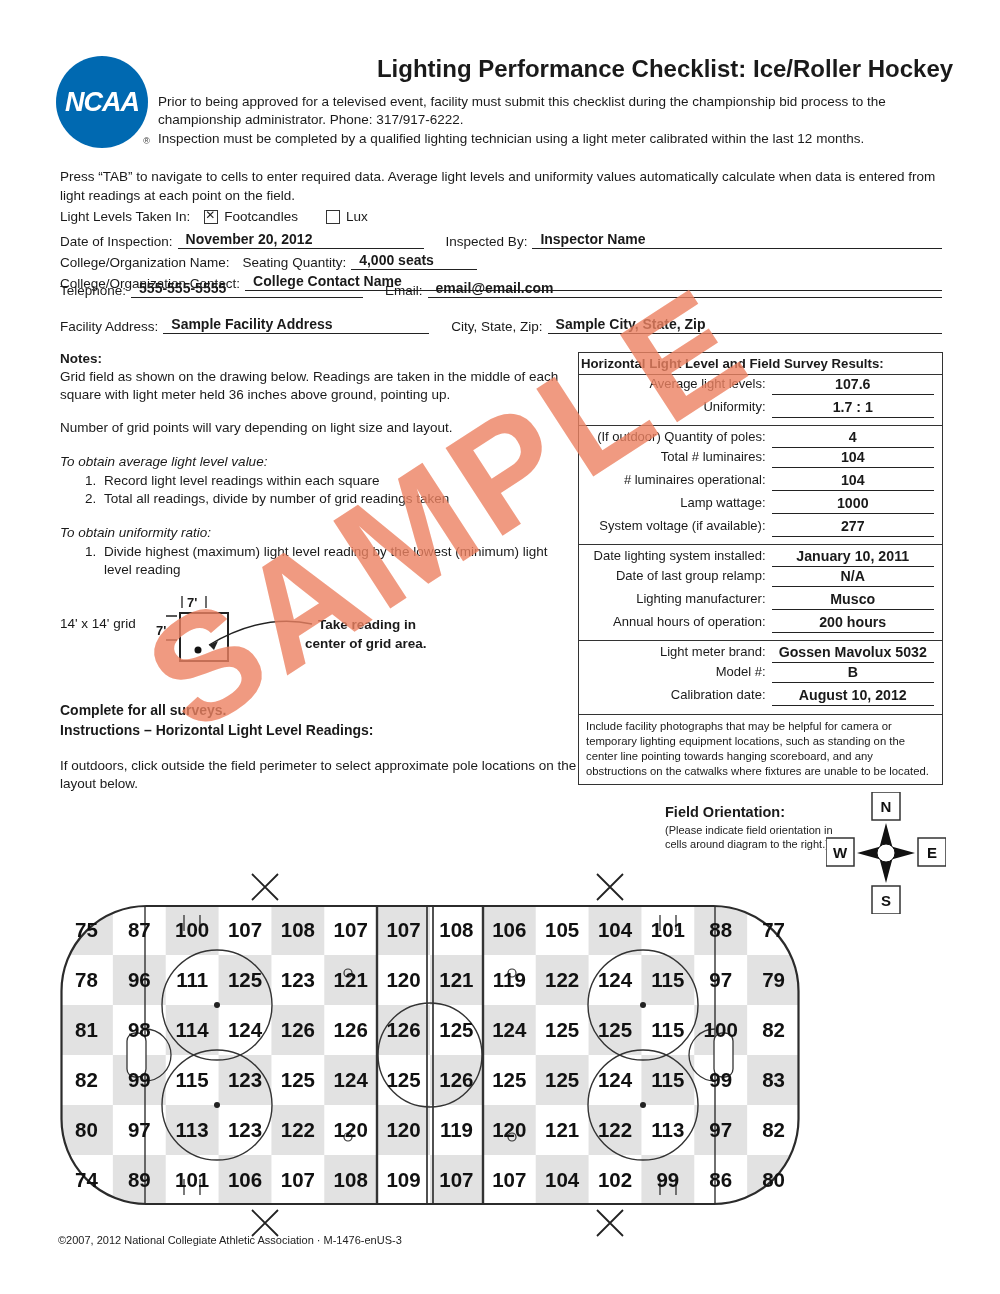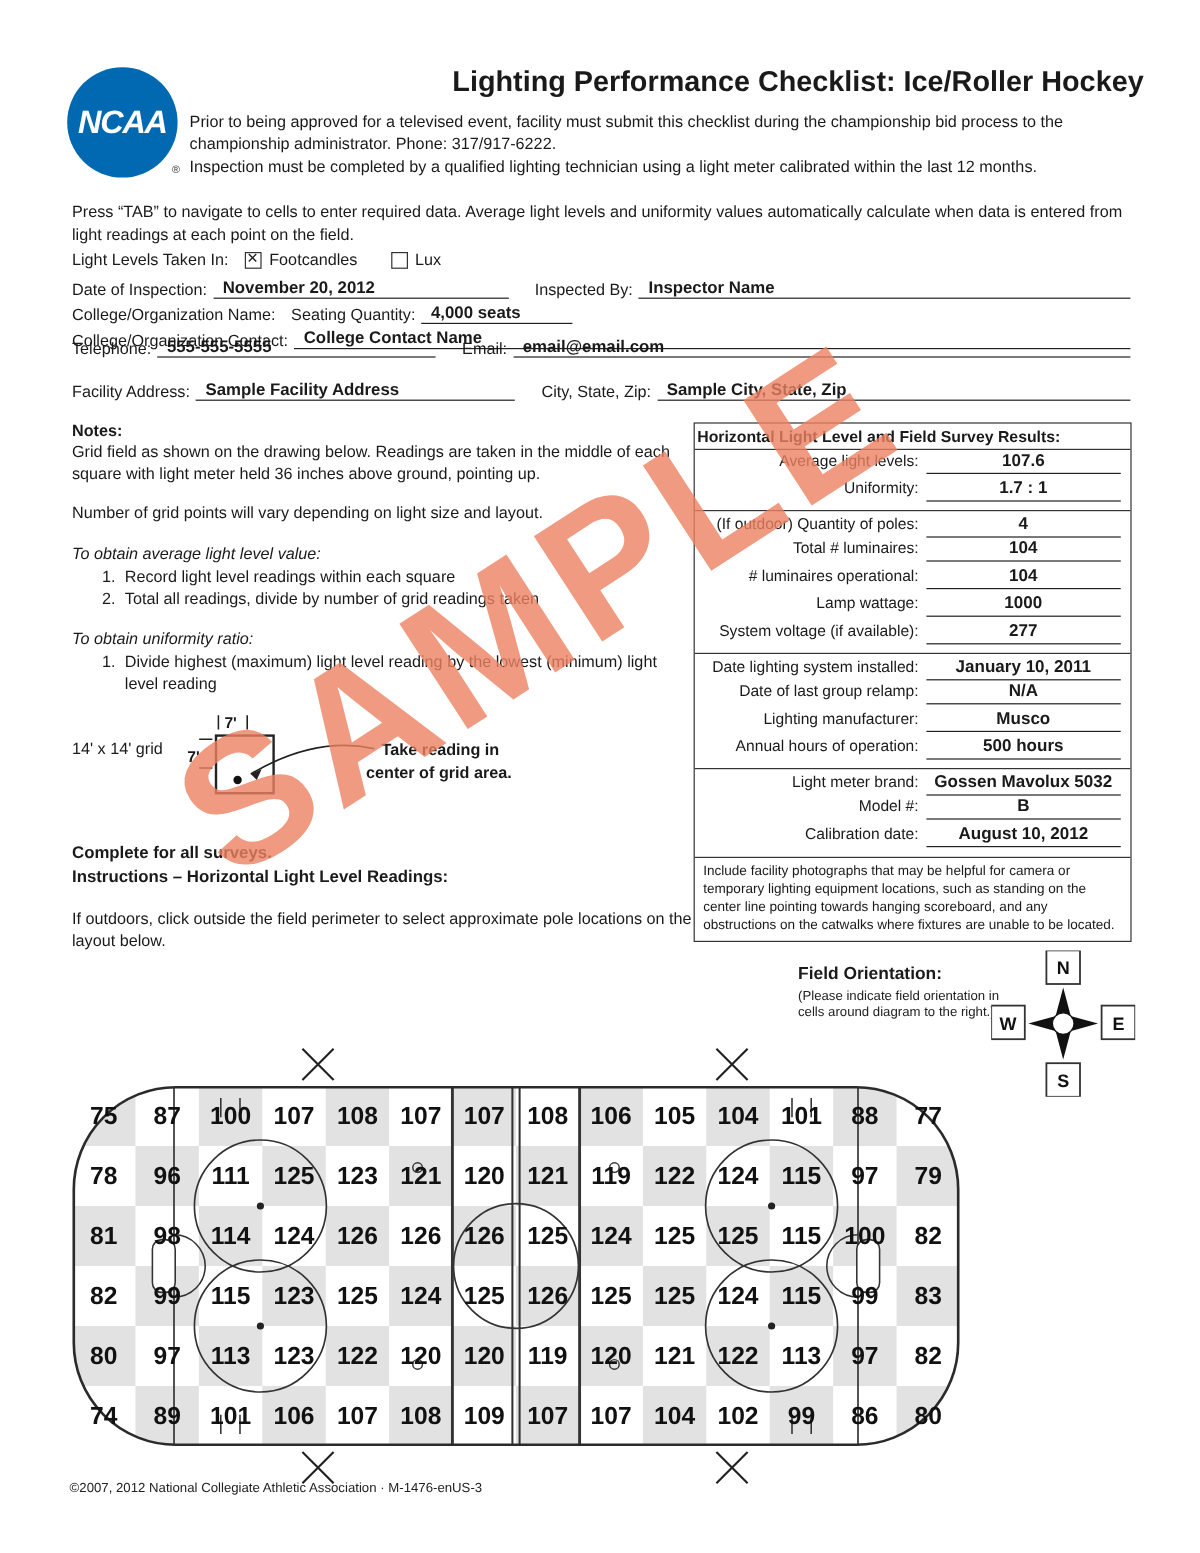--- a/index.html
+++ b/index.html
@@ -212,21 +212,21 @@
         <div class="srow">
           <div class="slabel">Date of last group relamp:</div>
           <div class="svalue">N/A</div>
         </div>
         <div class="srow">
           <div class="slabel">Lighting manufacturer:</div>
           <div class="svalue">Musco</div>
         </div>
         <div class="srow">
           <div class="slabel">Annual hours of operation:</div>
-          <div class="svalue">500 hours</div>
+          <div class="svalue">200 hours</div>
         </div>
         <div class="srow sbreak">
           <div class="slabel">Light meter brand:</div>
           <div class="svalue">Gossen Mavolux 5032</div>
         </div>
         <div class="srow">
           <div class="slabel">Model #:</div>
           <div class="svalue">B</div>
         </div>
         <div class="srow">

